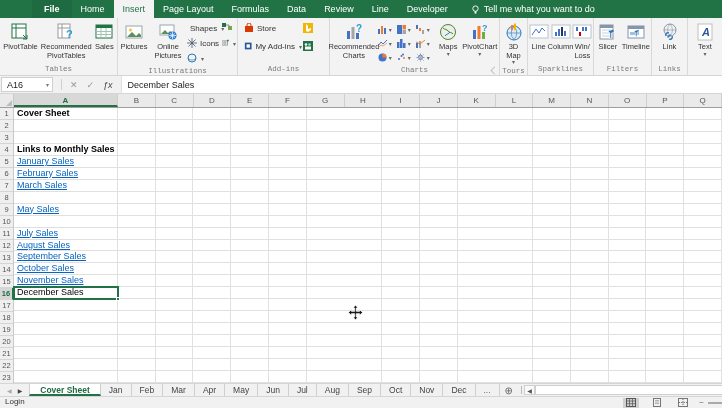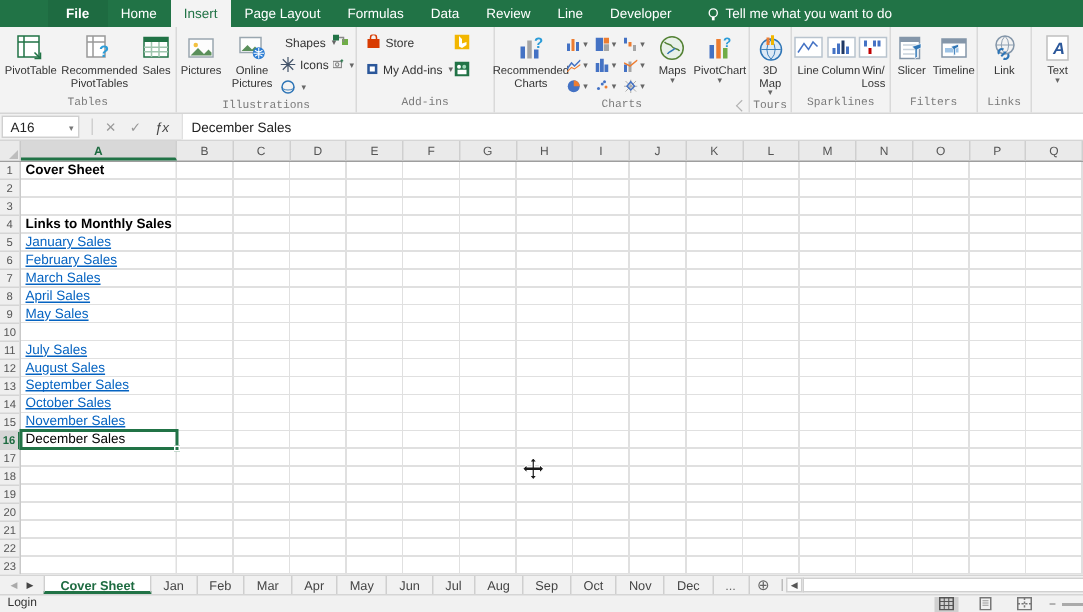--- a/index.html
+++ b/index.html
@@ -511,21 +511,20 @@
   </div>
 
   <div class="grid">
     <div class="cellarea">
       <div class="colA" id="colA">
           <div class="cell bold" style="top: 0px;">Cover Sheet</div>
           <div class="cell bold" style="top: 35.868px;">Links to Monthly Sales</div>
           <div class="cell link" style="top: 47.824px;">January Sales</div>
           <div class="cell link" style="top: 59.78px;">February Sales</div>
           <div class="cell link" style="top: 71.736px;">March Sales</div>
-          <div class="cell link" style="top: 83.692px;">April Sales</div>
           <div class="cell link" style="top: 95.648px;">May Sales</div>
           <div class="cell link" style="top: 119.56px;">July Sales</div>
           <div class="cell link" style="top: 131.516px;">August Sales</div>
           <div class="cell link" style="top: 143.472px;">September Sales</div>
           <div class="cell link" style="top: 155.428px;">October Sales</div>
           <div class="cell link" style="top: 167.384px;">November Sales</div>
           <div class="cell" style="top: 179.34px;">December Sales</div>
         </div>
       <div class="vlines"></div>
     </div>

